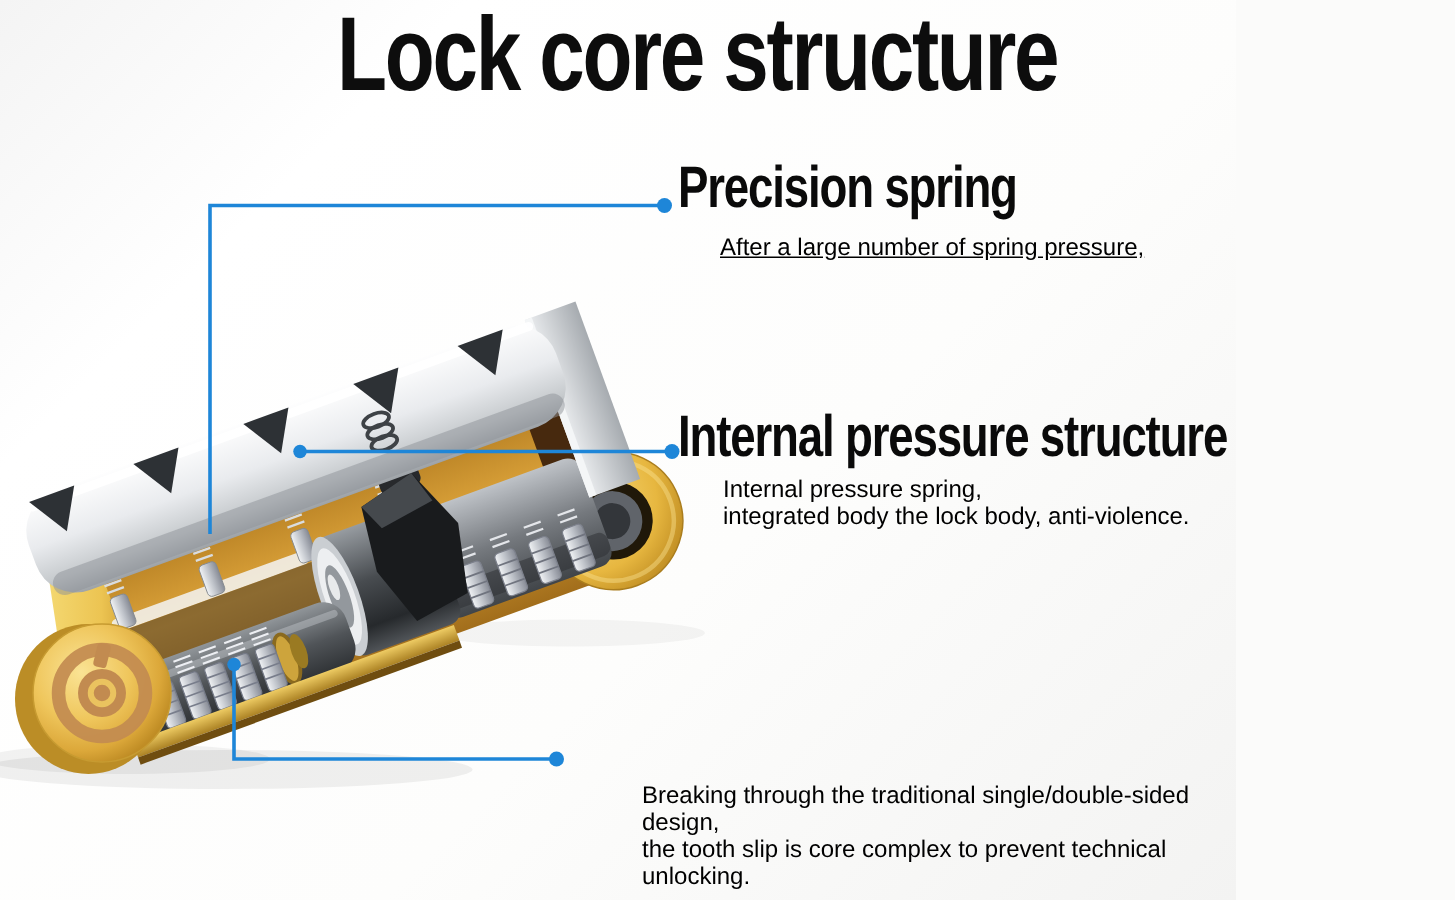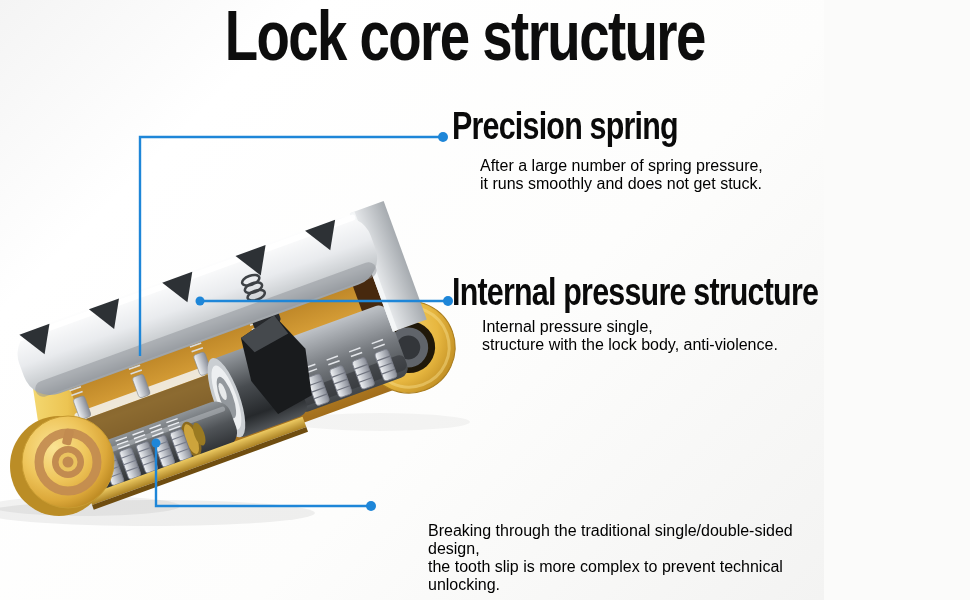--- a/index.html
+++ b/index.html
@@ -24,21 +24,21 @@
     color:var(--ink);letter-spacing:-2px;white-space:nowrap;
   }
   .page-title .squeeze{display:inline-block;transform:scaleX(.78);transform-origin:50% 0;}
   .illustration-svg{position:absolute;left:0;top:0;}
   .callout{position:absolute;}
   .callout h2{
     font-size:39px;line-height:40px;font-weight:800;color:#0a0a0a;
     letter-spacing:-1px;white-space:nowrap;
     transform:scaleX(.78);transform-origin:0 50%;
   }
-  .c1-body{position:absolute;left:480px;top:157px;}
+  .c1-body{position:absolute;left:480px;top:157px;text-decoration:underline;}
   .c2-body{position:absolute;left:482px;top:318px;}
   .c3-body{position:absolute;left:428px;top:522px;}
   .c-line{stroke:var(--accent);stroke-width:2.4;fill:none;}
   .c-dot{fill:var(--accent);}
 </style>
 </head>
 <body>
 
 <div class="stage">
 
@@ -288,29 +288,28 @@
         <circle class="c-dot" cx="371" cy="506" r="5"></circle>
       </g>
     </g>
   </svg>
 
   <section class="callout" style="left:452px;top:106px;">
     <h2>Precision spring</h2>
   </section>
   <div class="c1-body">
     <div class="body-line">After a large number of spring pressure,</div>
-    <div class="body-line">it runs smoothly and does not get stuck.</div>
   </div>
 
   <section class="callout" style="left:452px;top:272px;text-align:right;">
     <h2>Internal pressure structure</h2>
   </section>
   <div class="c2-body">
-    <div class="body-line">Internal pressure single,</div>
-    <div class="body-line">structure with the lock body, anti-violence.</div>
+    <div class="body-line">Internal pressure spring,</div>
+    <div class="body-line">integrated body the lock body, anti-violence.</div>
   </div>
 
   <div class="c3-body">
     <div class="body-line">Breaking through the traditional single/double-sided design,</div>
-    <div class="body-line">the tooth slip is more complex to prevent technical unlocking.</div>
+    <div class="body-line">the tooth slip is core complex to prevent technical unlocking.</div>
   </div>
 
 </div>
 
 </body></html>

